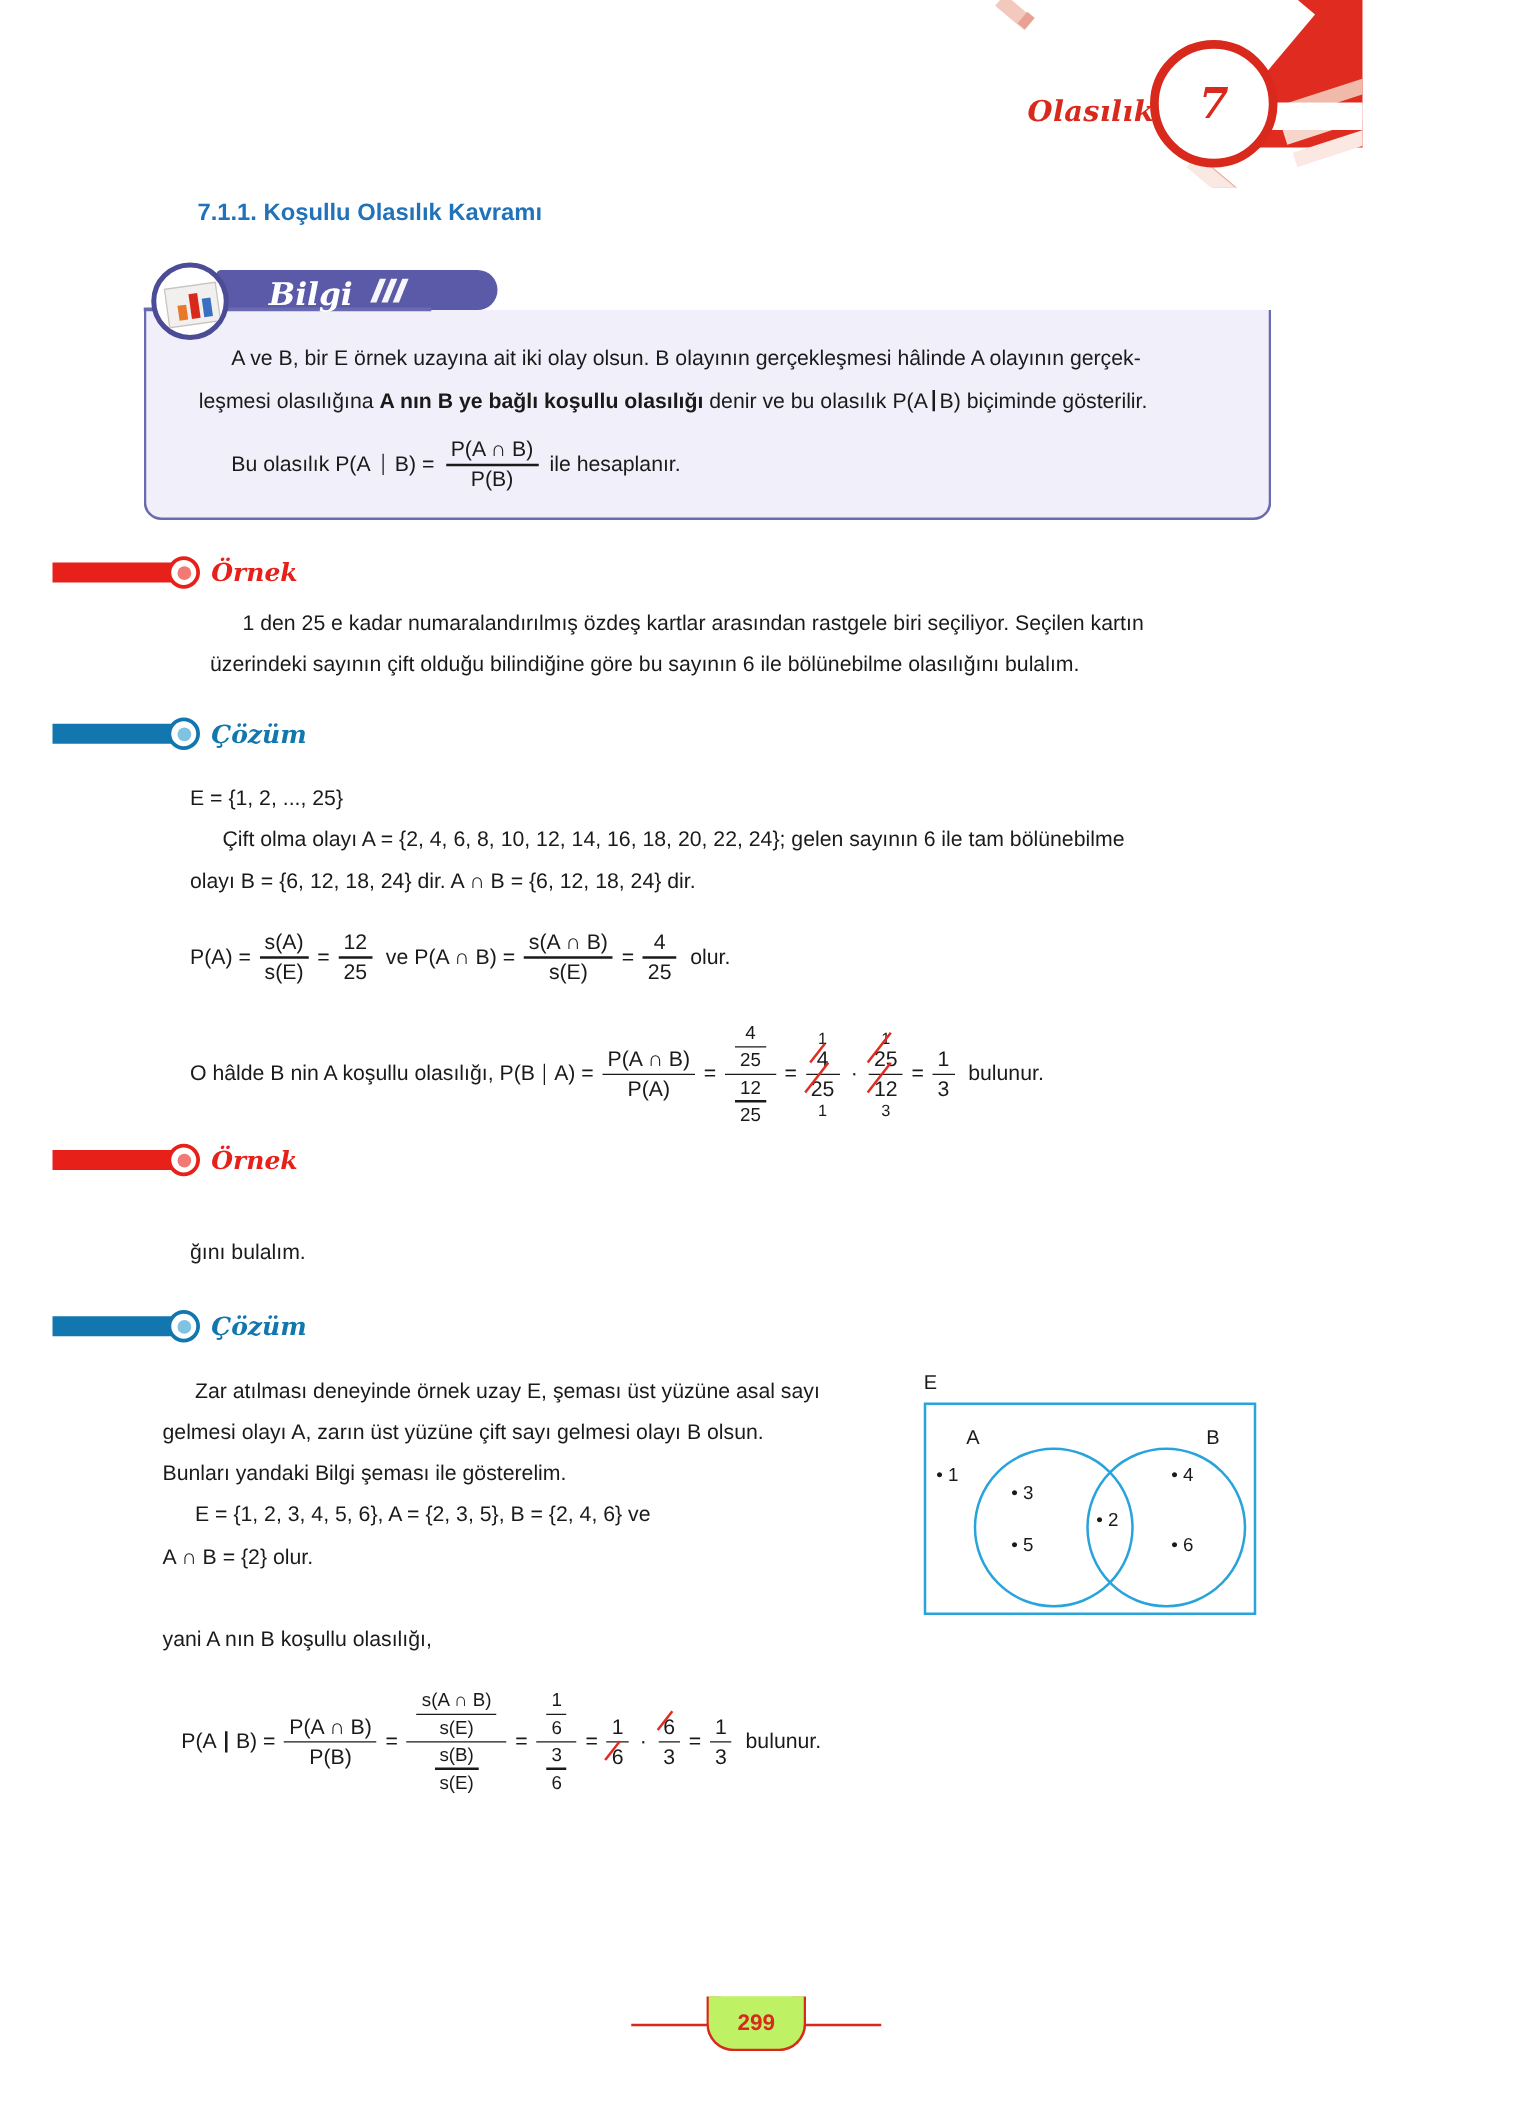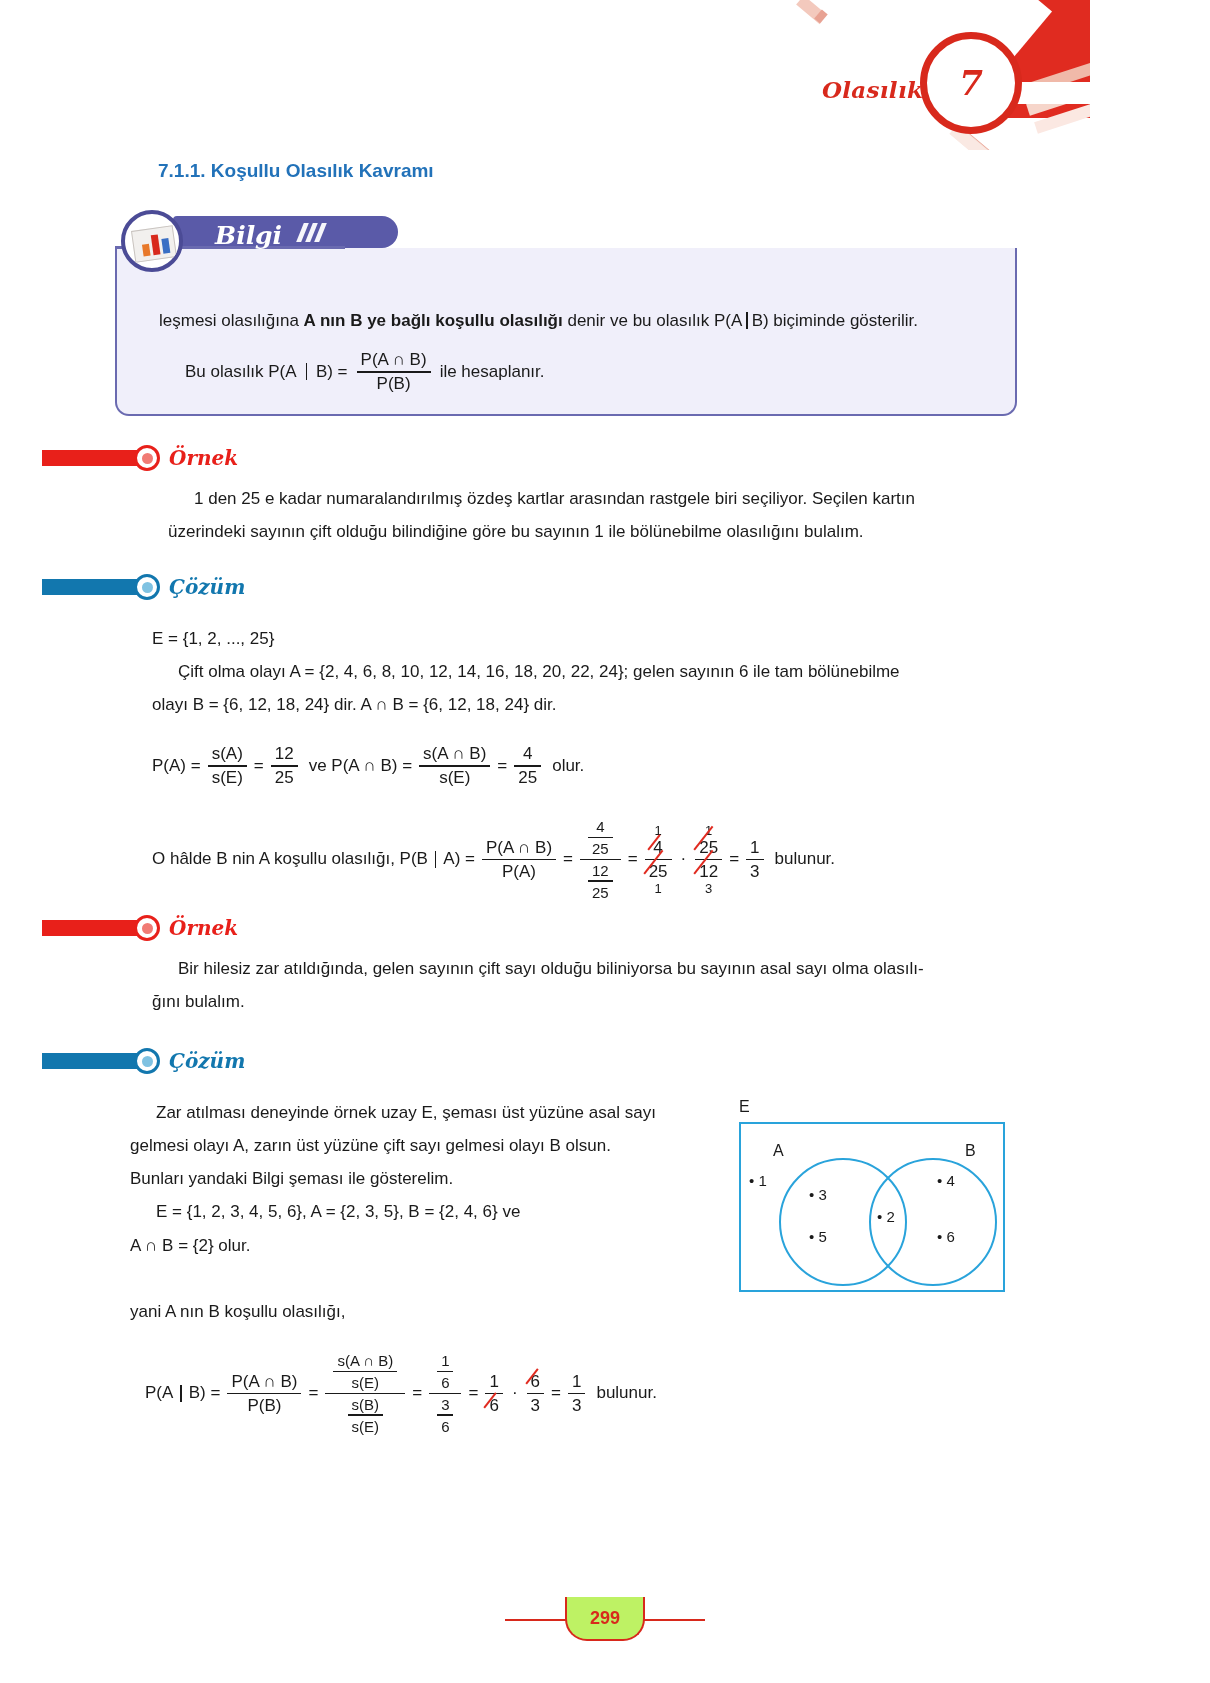--- a/index.html
+++ b/index.html
@@ -230,21 +230,21 @@
     <div class="bilgi-icon-circle">
       <div class="bilgi-icon-inner">
         <div class="bar-a"></div>
         <div class="bar-b"></div>
         <div class="bar-c"></div>
       </div>
     </div>
   </div>
   <div class="bilgi-body">
     <div style="font-size:17px; line-height:2.0; text-align:justify;">
-      <span class="indent"></span><br>
+      <span class="indent"></span><span>A ve B, bir E örnek uzayına ait iki olay olsun. B olayının gerçekleşmesi hâlinde A olayının gerçek-</span><br>
       <span>leşmesi olasılığına </span><b>A nın B ye bağlı koşullu olasılığı</b><span> denir ve bu olasılık P(A</span><span class="midvert"></span><span>B) biçiminde gösterilir.</span>
     </div>
     <div style="display:flex; align-items:center; gap:5px; font-size:17px; margin-top:12px; padding-left:26px;">
       <span>Bu olasılık P(A</span>
         <span class="midvert"></span>
         <span>B) =</span>
       <span class="frac">
         <span class="num">P(A ∩ B)</span>
         <span class="bar"></span>
         <span class="den">P(B)</span>
@@ -255,21 +255,21 @@
 </div>
 
 <div class="marker red-m" style="left:42px; top:445px;">
   <div class="bar red"></div>
   <div class="target"></div>
   <div class="mlabel">Örnek</div>
 </div>
 
 <div class="para" style="left:168px; top:482px; width:860px;">
   <span class="indent"></span><span>1 den 25 e kadar numaralandırılmış özdeş kartlar arasından rastgele biri seçiliyor. Seçilen kartın</span><br>
-  <span>üzerindeki sayının çift olduğu bilindiğine göre bu sayının 1 ile bölünebilme olasılığını bulalım.</span>
+  <span>üzerindeki sayının çift olduğu bilindiğine göre bu sayının 6 ile bölünebilme olasılığını bulalım.</span>
 </div>
 
 <div class="marker blue-m" style="left:42px; top:574px;">
   <div class="bar blue"></div>
   <div class="target"></div>
   <div class="mlabel">Çözüm</div>
 </div>
 
 <div class="para" style="left:152px; top:622px; width:870px;">
   <span>E = {1, 2, ..., 25}</span><br>
@@ -369,21 +369,21 @@
   <span style="margin-left:4px;">bulunur.</span>
 </div>
 
 <div class="marker red-m" style="left:42px; top:915px;">
   <div class="bar red"></div>
   <div class="target"></div>
   <div class="mlabel">Örnek</div>
 </div>
 
 <div class="para" style="left:152px; top:952px; width:860px;">
-  <span class="indent"></span><span>Bir hilesiz zar atıldığında, gelen sayının çift sayı olduğu biliniyorsa bu sayının asal sayı olma olasılı-</span><br>
+  <span class="indent"></span><br>
   <span>ğını bulalım.</span>
 </div>
 
 <div class="marker blue-m" style="left:42px; top:1048px;">
   <div class="bar blue"></div>
   <div class="target"></div>
   <div class="mlabel">Çözüm</div>
 </div>
 
 <div class="para" style="left:130px; top:1096px; width:590px;">

